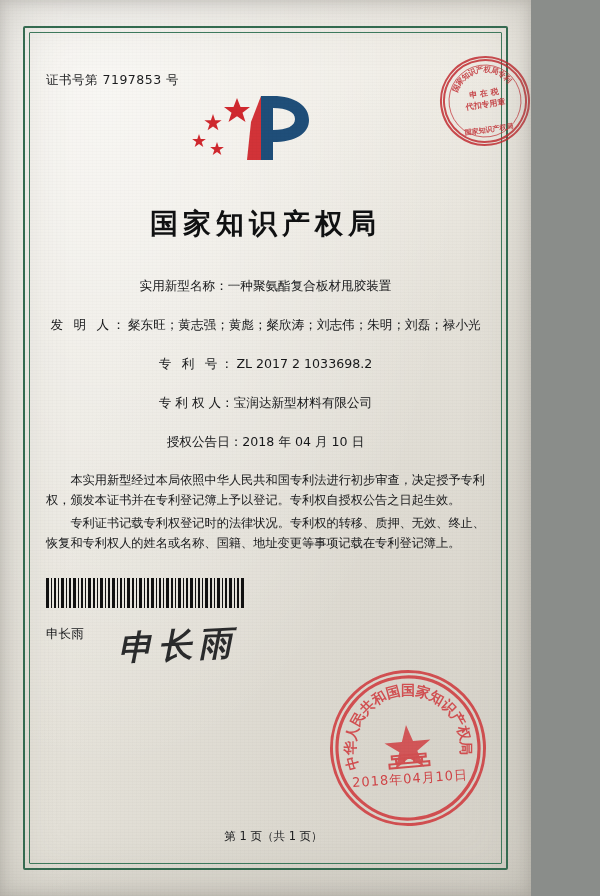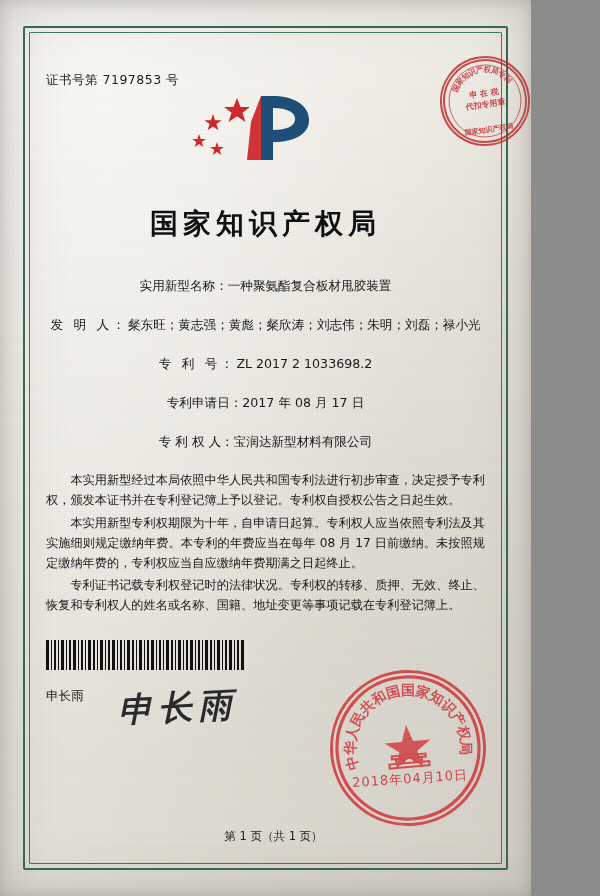--- a/index.html
+++ b/index.html
@@ -236,30 +236,29 @@
       <div class="field-row">
         <span class="field-label">实用新型名称：</span><span class="field-value">一种聚氨酯复合板材甩胶装置</span>
       </div>
       <div class="field-row">
         <span class="field-label spaced">发  明  人：</span><span class="field-value">粲东旺；黄志强；黄彪；粲欣涛；刘志伟；朱明；刘磊；禄小光</span>
       </div>
       <div class="field-row">
         <span class="field-label spaced">专  利  号：</span><span class="field-value">ZL 2017 2 1033698.2</span>
       </div>
       <div class="field-row">
-        <span class="field-label">专利申请日：</span><span class="field-value">2017 年 08 月 17 日</span>
-      </div>
-      <div class="field-row">
         <span class="field-label">专 利 权 人：</span><span class="field-value">宝润达新型材料有限公司</span>
+      </div>
+      <div class="field-row">
+        <span class="field-label">授权公告日：</span><span class="field-value">2018 年 04 月 10 日</span>
       </div>
     </div>
 
     <div class="body-text">
       <p>本实用新型经过本局依照中华人民共和国专利法进行初步审查，决定授予专利权，颁发本证书并在专利登记簿上予以登记。专利权自授权公告之日起生效。</p>
-      <p>本实用新型专利权期限为十年，自申请日起算。专利权人应当依照专利法及其实施细则规定缴纳年费。本专利的年费应当在每年 08 月 17 日前缴纳。未按照规定缴纳年费的，专利权应当自应缴纳年费期满之日起终止。</p>
       <p>专利证书记载专利权登记时的法律状况。专利权的转移、质押、无效、终止、恢复和专利权人的姓名或名称、国籍、地址变更等事项记载在专利登记簿上。</p>
     </div>
 
     <svg class="barcode" viewBox="0 0 200 30" preserveAspectRatio="none" xmlns="http://www.w3.org/2000/svg">
       <g fill="#111">
         <rect x="0" y="0" width="3" height="30"></rect>
           <rect x="5" y="0" width="1" height="30"></rect>
         <rect x="8" y="0" width="2" height="30"></rect>
           <rect x="12" y="0" width="1" height="30"></rect>
         <rect x="15" y="0" width="3" height="30"></rect>

